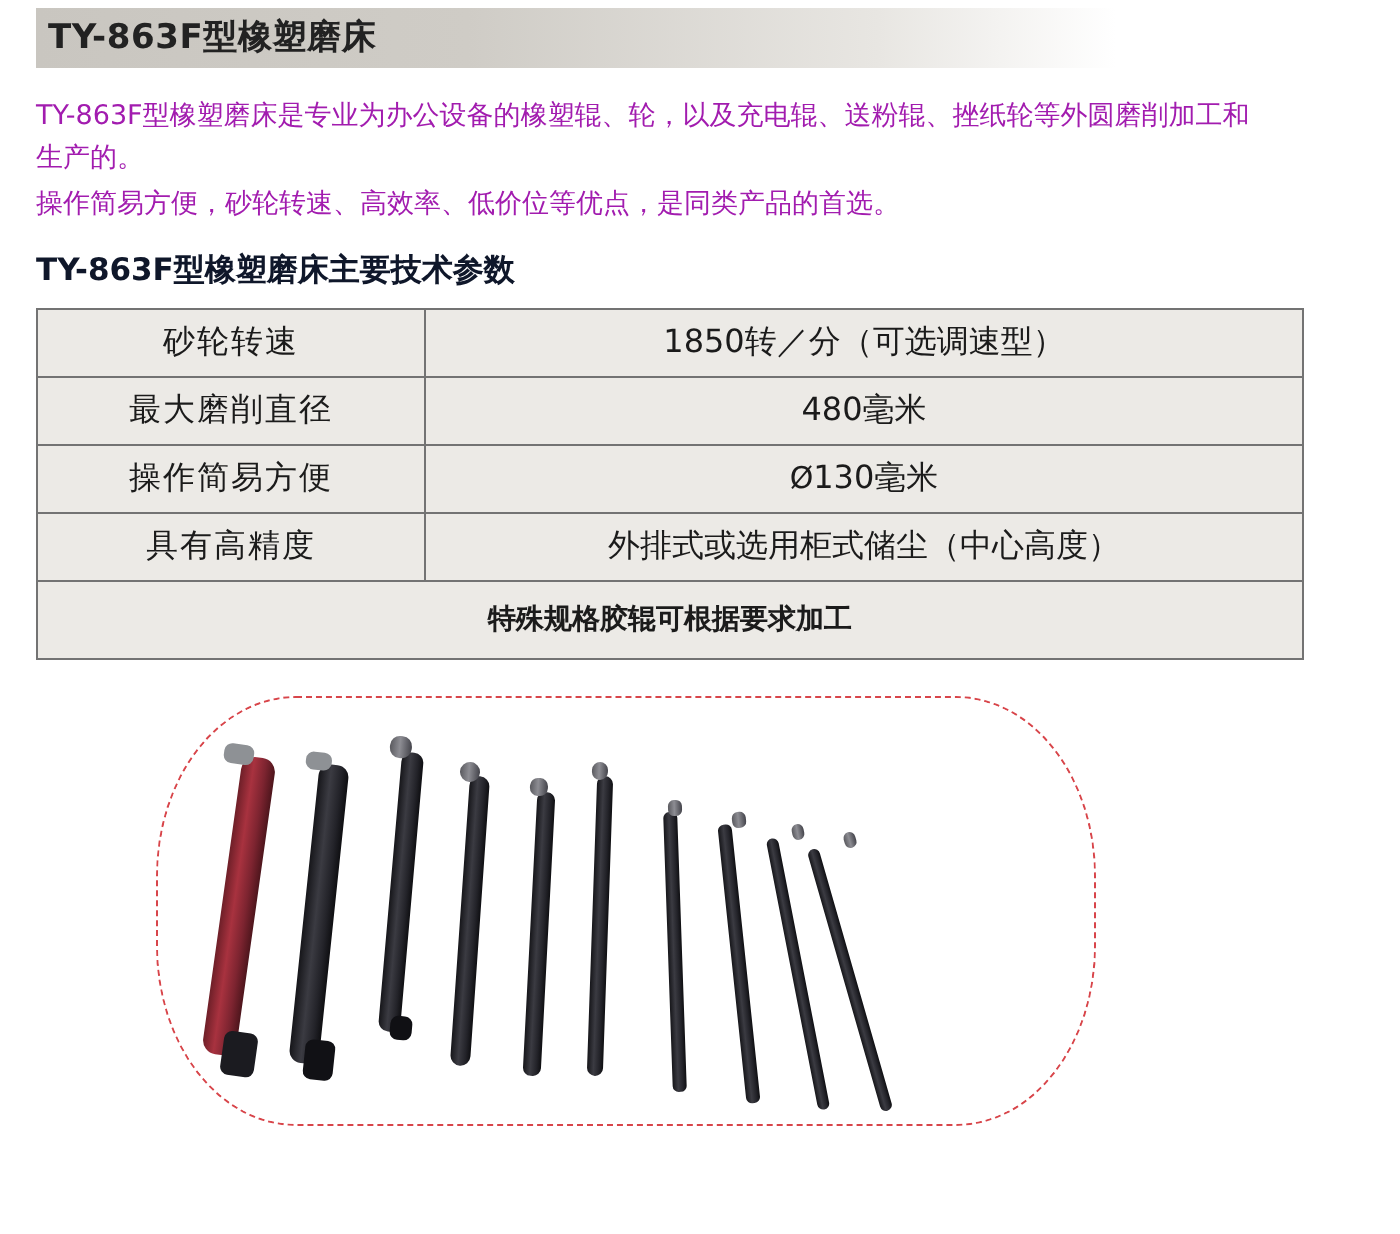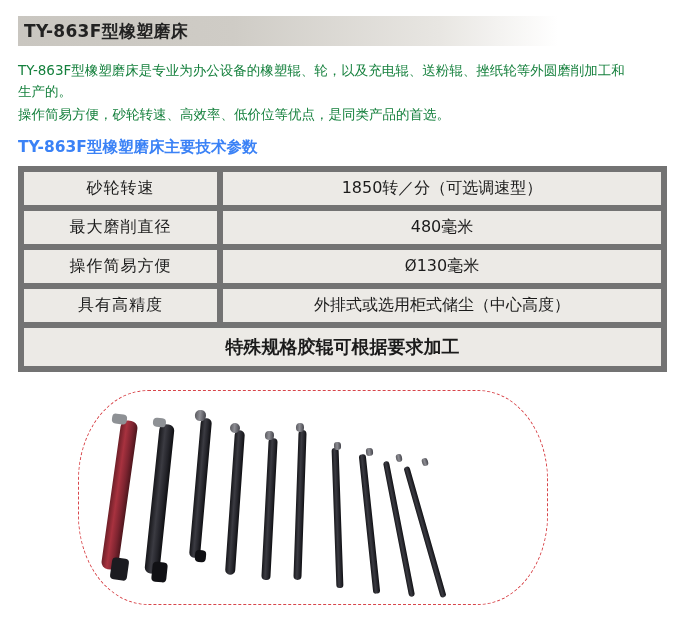--- a/index.html
+++ b/index.html
@@ -13,21 +13,21 @@
     font-family: "DejaVu Sans", "Liberation Sans", sans-serif;
     color: #1a1a1a;
     overflow: hidden;
     position: relative;
   }
   .page {
     position: relative;
     width: 700px;
     height: 617px;
     box-sizing: border-box;
-    padding: 16px 18px 0 18px;
+    padding: 4px 18px 0 18px;
   }
   
   .title-band {
     position: relative;
     height: 30px;
     width: 540px;
     margin-bottom: 14px;
   }
   .title-band .band-bg {
     position: absolute;
@@ -41,61 +41,61 @@
     line-height: 30px;
     padding-left: 6px;
     letter-spacing: 0.3px;
     color: #222;
     white-space: nowrap;
   }
   
   .intro {
     font-size: 13.5px;
     line-height: 21px;
-    color: #15803d;
+    color: #a21caf;
     width: 620px;
   }
   .intro p {
     margin: 0 0 2px 0;
   }
   
   .section-heading {
     margin-top: 12px;
     margin-bottom: 8px;
     font-size: 15.5px;
     font-weight: bold;
-    color: #3b82f6;
+    color: #0f172a;
   }
   
   .spec-table {
     border-collapse: collapse;
     width: 615px;
     table-layout: fixed;
   }
   .spec-table td {
-    border: 6px solid #737373;
+    border: 1px solid #737373;
     background: #eceae6;
     height: 33px;
     font-size: 16px;
     color: #1b1b1b;
     text-align: center;
     vertical-align: middle;
     padding: 0 4px;
   }
   .spec-table td.label {
     width: 185px;
     letter-spacing: 1px;
   }
   .spec-table td.value {
     width: 430px;
     margin-left: 16px;
   }
   .spec-table tr.note td {
     height: 38px;
-    font-size: 18px;
+    font-size: 14px;
     font-weight: bold;
     background: #eceae6;
   }
   .dia-mark {
     font-family: "DejaVu Sans", sans-serif;
     font-size: 15px;
   }
   
   .photo-wrap {
     position: relative;

